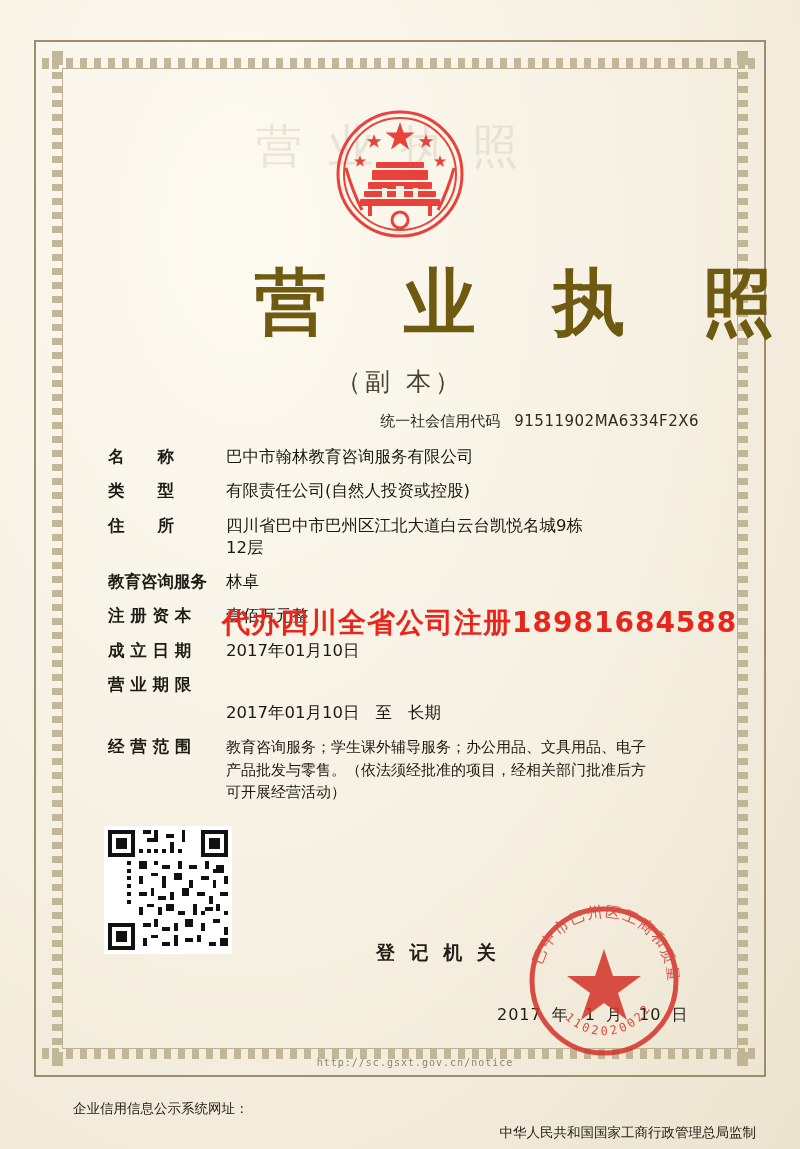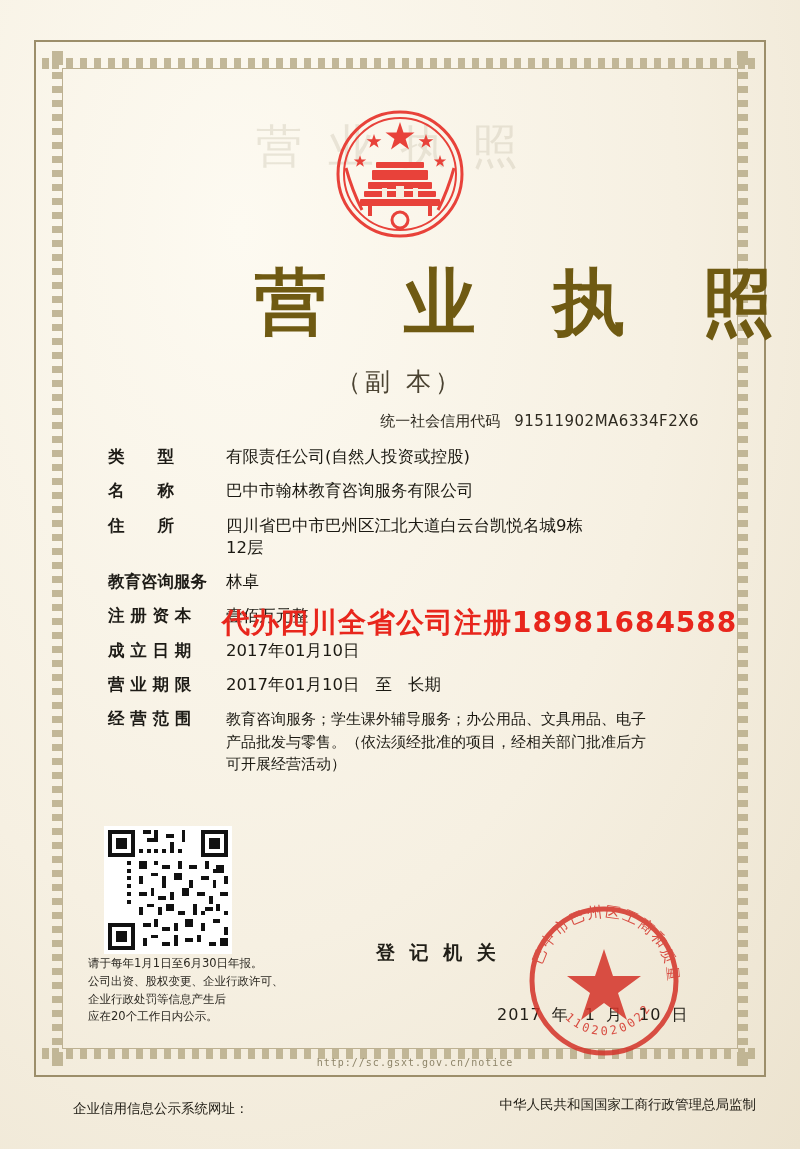--- a/index.html
+++ b/index.html
@@ -81,21 +81,21 @@
     width:118px;flex:0 0 118px;
     font-size:16.5px;color:#1d1b16;font-weight:bold;
     letter-spacing:0;
     font-family:"DejaVu Sans","Liberation Sans",sans-serif;
   }
   .val{
     font-size:16.5px;color:#1b1912;line-height:1.35;
     font-family:"DejaVu Sans","Liberation Sans",sans-serif;
   }
   .val .line2{display:block;}
-  .range{display:inline-block;}
+  .range{display:inline-block;margin-top:28px;}
   .range .mid{margin:0 16px;}
   .scope{font-size:15px;line-height:1.5;max-width:430px;}
 
   
   .ad{
     position:absolute;left:222px;top:604px;
     font-size:28px;font-weight:bold;color:#e8261c;
     letter-spacing:1px;white-space:nowrap;
     font-family:"DejaVu Sans","Liberation Sans",sans-serif;
   }
@@ -136,21 +136,21 @@
     position:absolute;left:0;right:0;top:1057px;text-align:center;
     font-size:10px;color:#8d8468;letter-spacing:1px;
     font-family:"DejaVu Sans Mono","Liberation Mono",monospace;
     margin-left:30px;
   }
 
   .foot-left{
     position:absolute;left:44px;top:1100px;font-size:13.5px;color:#242119;margin-left:29px;
   }
   .foot-right{
-    position:absolute;right:44px;top:1096px;font-size:13.5px;color:#242119;
+    position:absolute;right:44px;top:1124px;font-size:13.5px;color:#242119;
   }
 </style>
 </head>
 <body>
 
 <div class="page">
 
   <div class="frame-outer"></div>
   <div class="frame-key"></div>
   <div class="frame-inner2"></div>
@@ -200,27 +200,27 @@
   <div class="title">营 业 执 照</div>
   <div class="subtitle">（副 本）</div>
 
   <div class="credit-code">
     <span>统一社会信用代码</span><span class="code">91511902MA6334F2X6</span>
   </div>
 
   <div class="fields">
 
     <div class="row">
+      <div class="lbl">名　　称</div>
+      <div class="val">巴中市翰林教育咨询服务有限公司</div>
+    </div>
+
+    <div class="row">
       <div class="lbl">类　　型</div>
       <div class="val">有限责任公司(自然人投资或控股)</div>
-    </div>
-
-    <div class="row">
-      <div class="lbl">名　　称</div>
-      <div class="val">巴中市翰林教育咨询服务有限公司</div>
     </div>
 
     <div class="row">
       <div class="lbl">住　　所</div>
       <div class="val">
         <span>四川省巴中市巴州区江北大道白云台凯悦名城9栋</span>
         <span class="line2">12层</span>
       </div>
     </div>
 
@@ -338,26 +338,20 @@
           <rect x="21" y="29" width="2" height="1"></rect>
           <rect x="24" y="28" width="1" height="2"></rect>
         <rect x="27" y="30" width="2" height="1"></rect>
           <rect x="30" y="29" width="2" height="2"></rect>
         <rect x="25" y="22" width="1" height="1"></rect>
           <rect x="28" y="11" width="1" height="1"></rect>
       </g>
     </svg>
   </div>
 
-  <div class="note">
-    <div>请于每年1月1日至6月30日年报。</div>
-    <div>公司出资、股权变更、企业行政许可、</div>
-    <div>企业行政处罚等信息产生后</div>
-    <div>应在20个工作日内公示。</div>
-  </div>
 
   <div class="authority">登 记 机 关</div>
 
   <div class="date-line">
     <span>2017</span><span>年</span>
     <span>1</span><span>月</span>
     <span>10</span><span>日</span>
   </div>
 
   <div class="seal">

